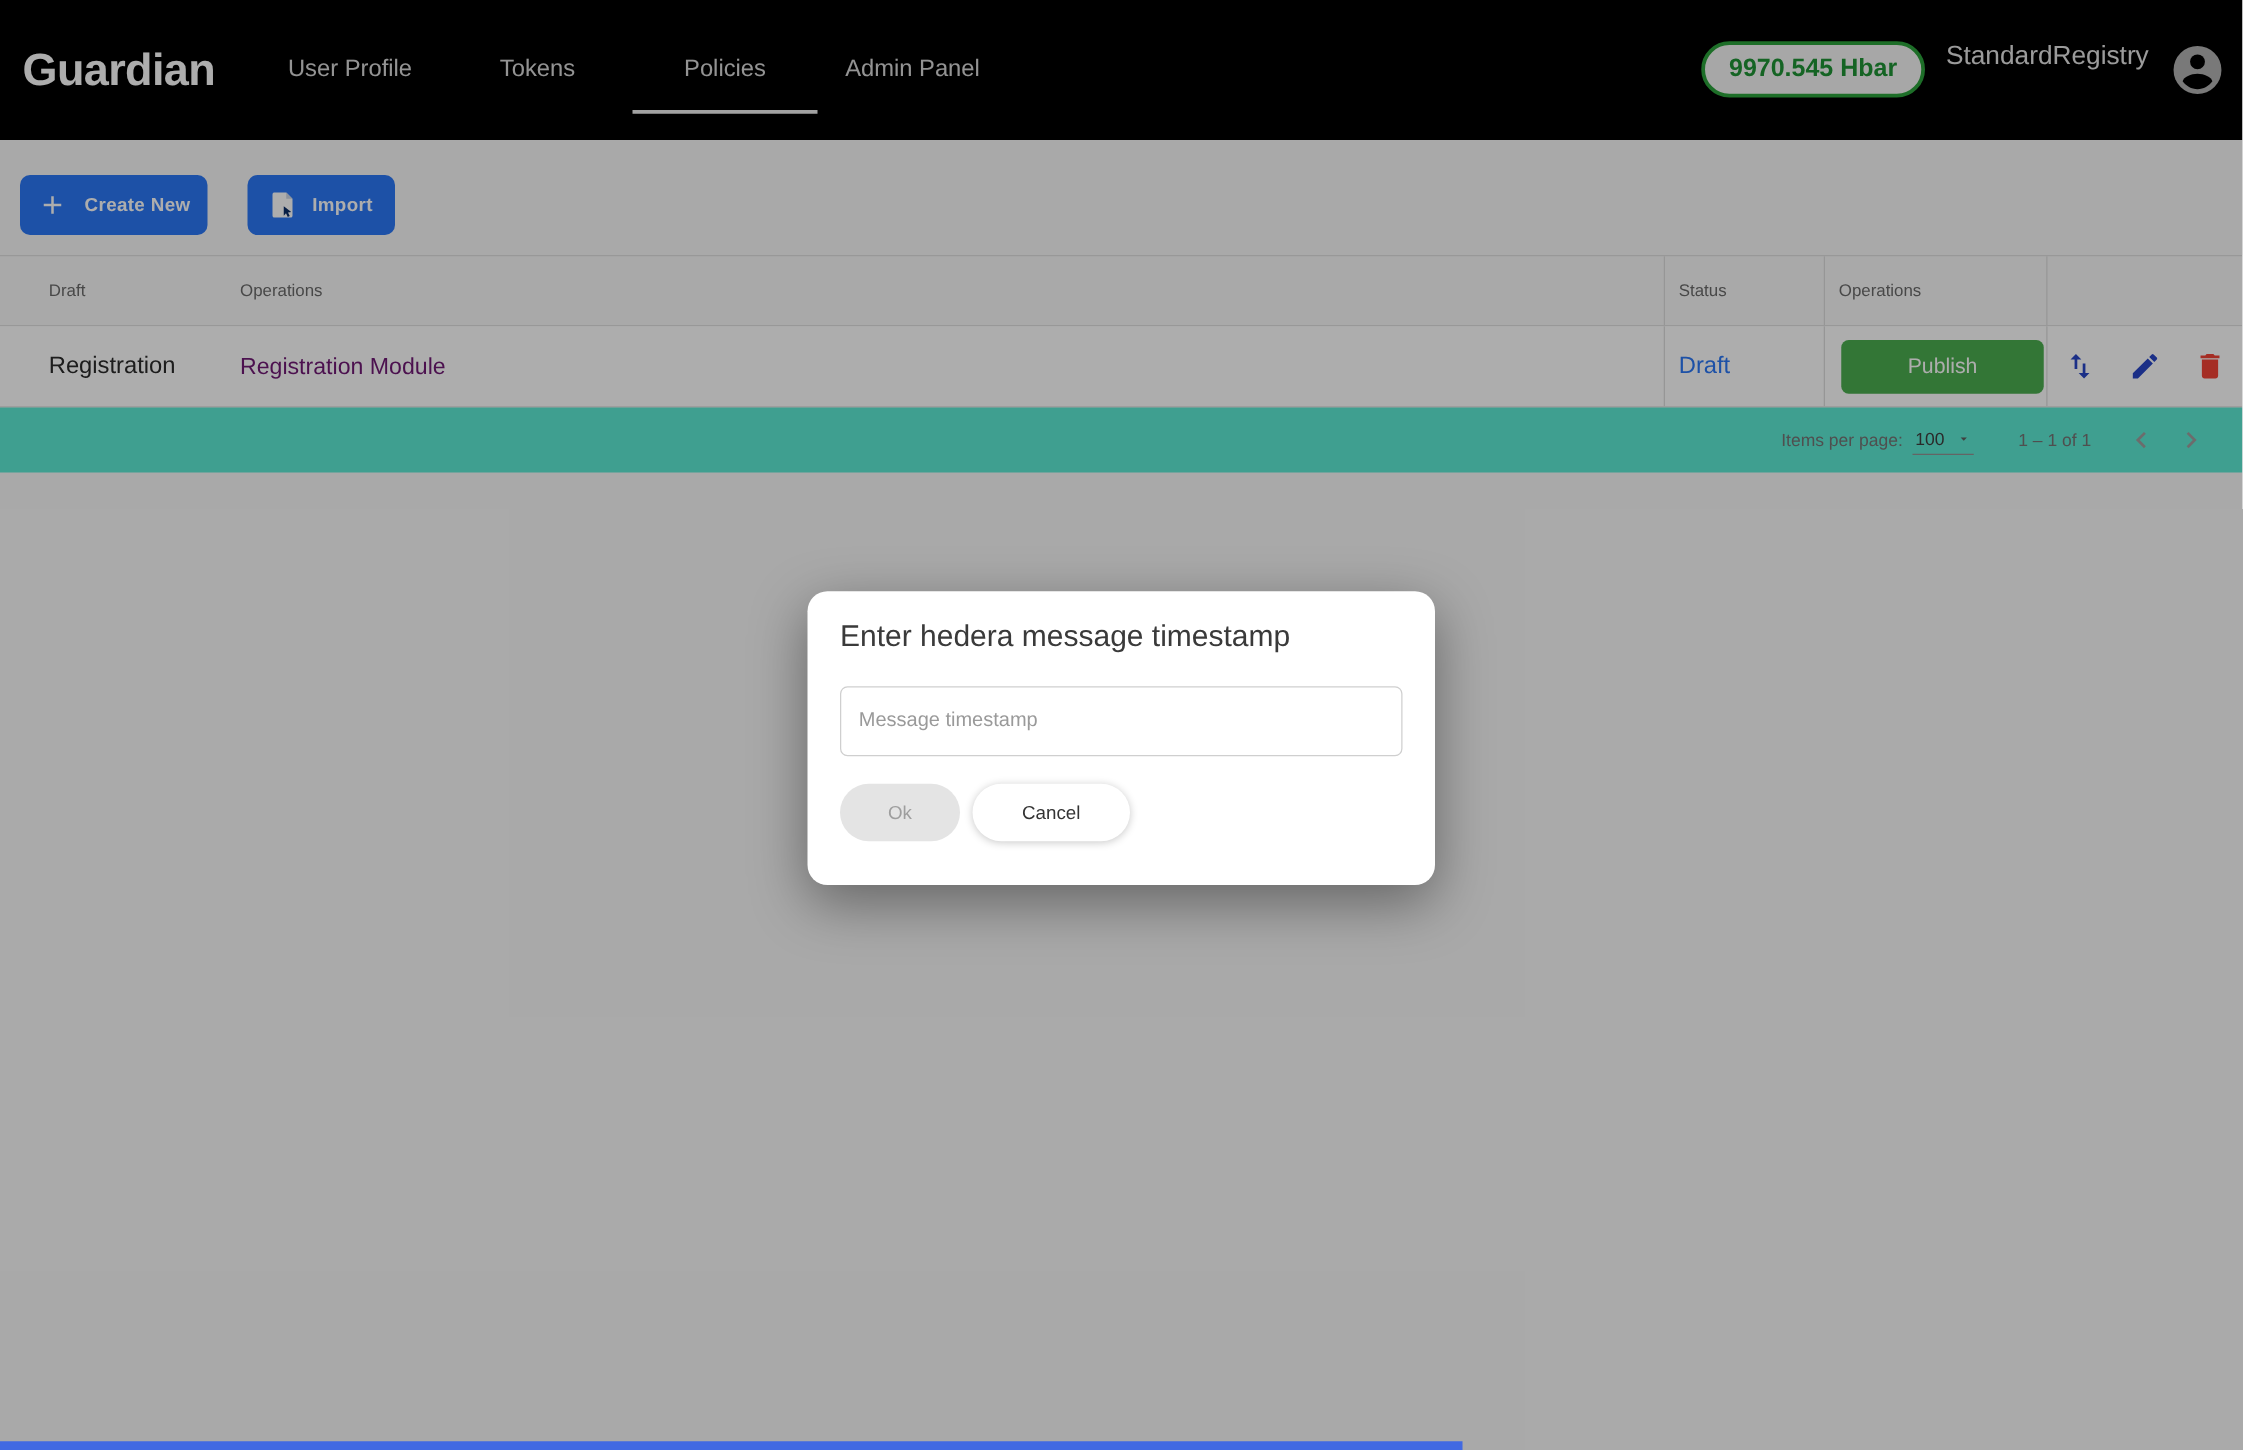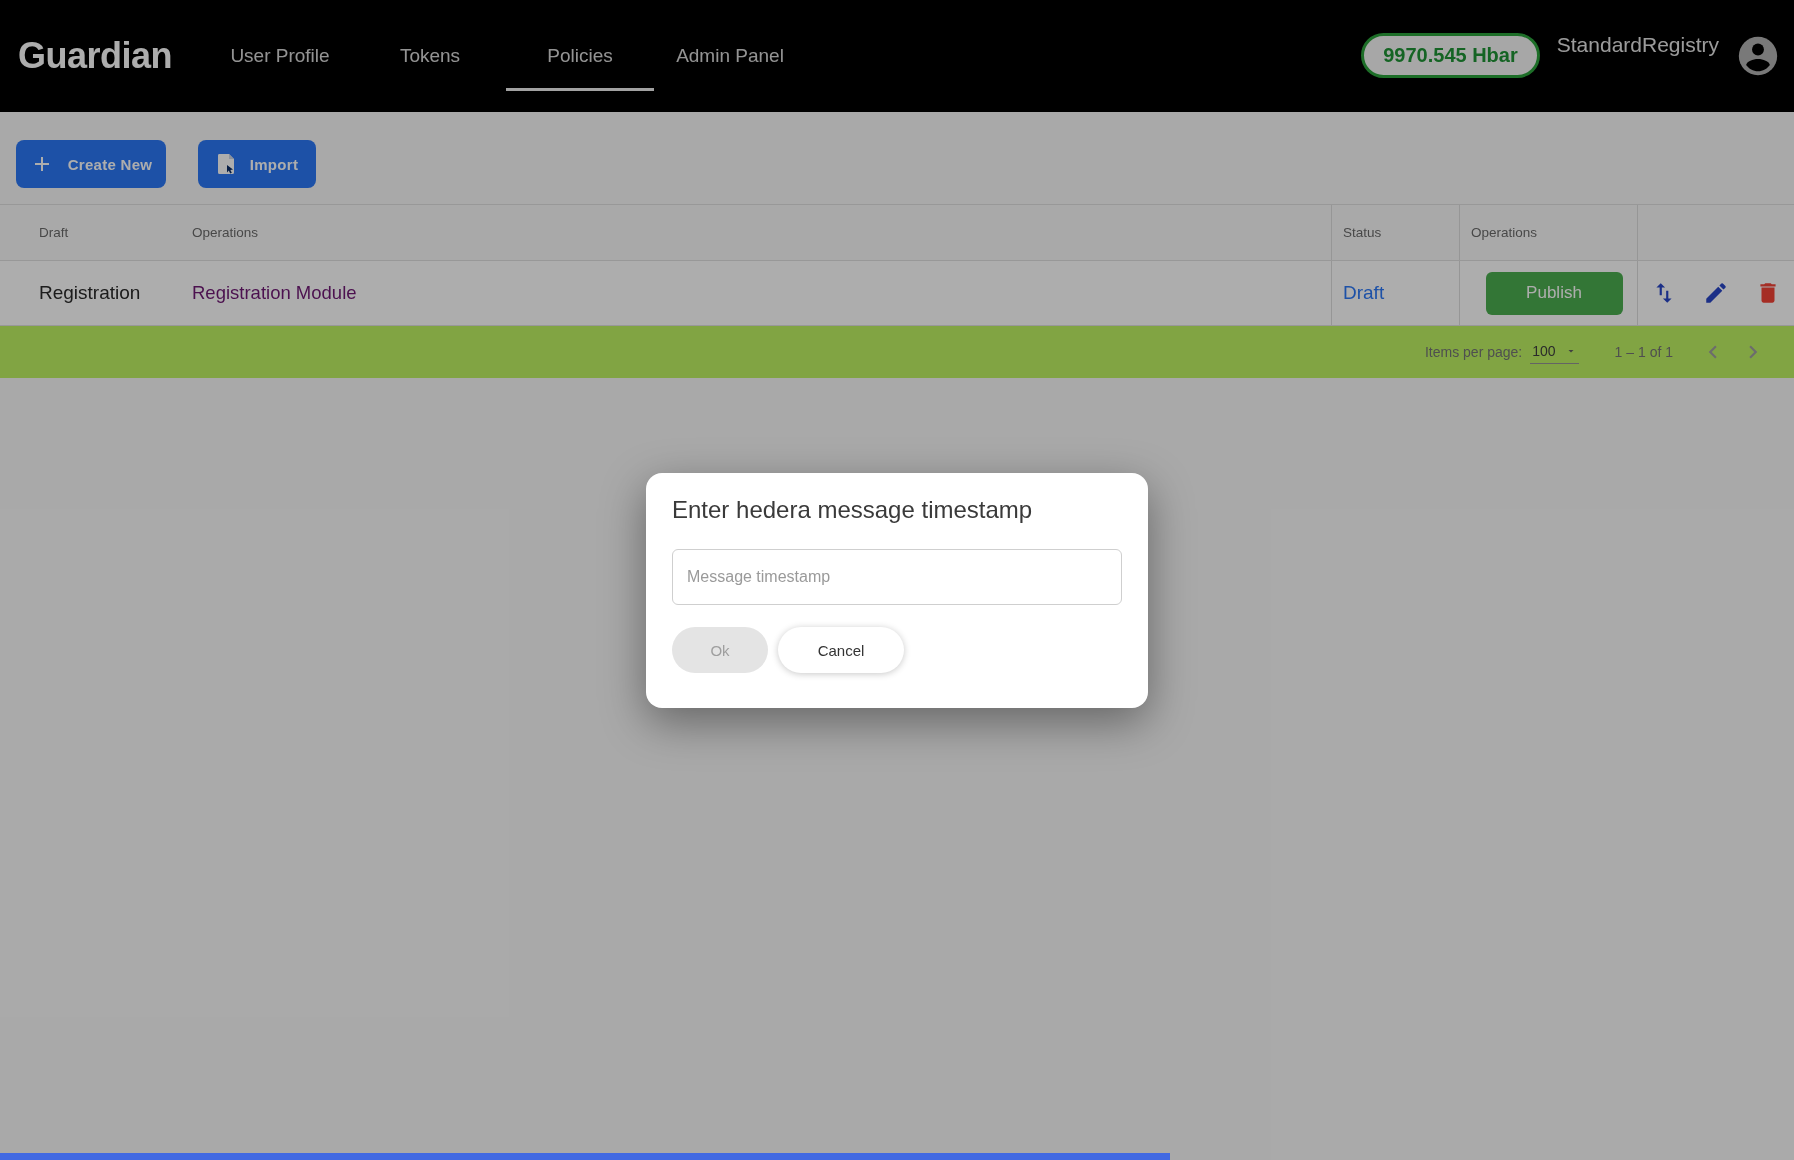--- a/index.html
+++ b/index.html
@@ -34,26 +34,26 @@
            color:#6b6b6b; font-size:13.5px; }
   .thead > div, .trow > div { height:100%; display:flex; align-items:center; }
   .cell-name { padding-left:39px; }
   .cell-status, .cell-ops { border-left:1px solid #dedede; padding-left:11px; }
   .cell-actions { border-left:1px solid #dedede; justify-content:center; gap:26px; }
   .trow { height:65px; background:#fff; border-bottom:1px solid #e1e1e1; }
   .trow .cell-name { font-size:19px; color:#2b2b2b; }
   .trow .cell-desc { font-size:18.5px; color:#701a75; }
   .status-draft { color:#2c78f6; font-size:19px; font-weight:500; }
   .cell-ops { justify-content:center; }
-  .btn-publish { width:137px; height:43px; background:#4caf50; border:none; border-radius:6px; color:#fff;
+  .btn-publish { width:162px; height:43px; background:#4caf50; border:none; border-radius:6px; color:#fff;
                  font-family:inherit; font-size:17px; font-weight:500; cursor:pointer; }
   .icon-btn { background:none; border:none; padding:0; cursor:pointer; line-height:0; }
 
   
-  .paginator { height:52px; background:#bef264; display:flex; align-items:center; justify-content:flex-end;
+  .paginator { height:52px; background:#5eead4; display:flex; align-items:center; justify-content:flex-end;
                padding-right:21px; color:#757575; font-size:14px; }
   .pp-label { margin-right:8px; }
   .pp-select { display:flex; align-items:center; gap:9px; border-bottom:1px solid #949494; padding:2px 2px 4px 2px;
                color:#3f3f3f; cursor:pointer; }
   .pp-range { margin-left:36px; margin-right:20px; }
   .pager-btn { width:40px; height:40px; background:none; border:none; cursor:default; line-height:0; }
 
   
   .backdrop { position:absolute; inset:0; background:rgba(0,0,0,0.32); z-index:10; }
   .dialog { position:absolute; left:646px; top:473px; width:502px; height:235px; background:#fff; z-index:20;

